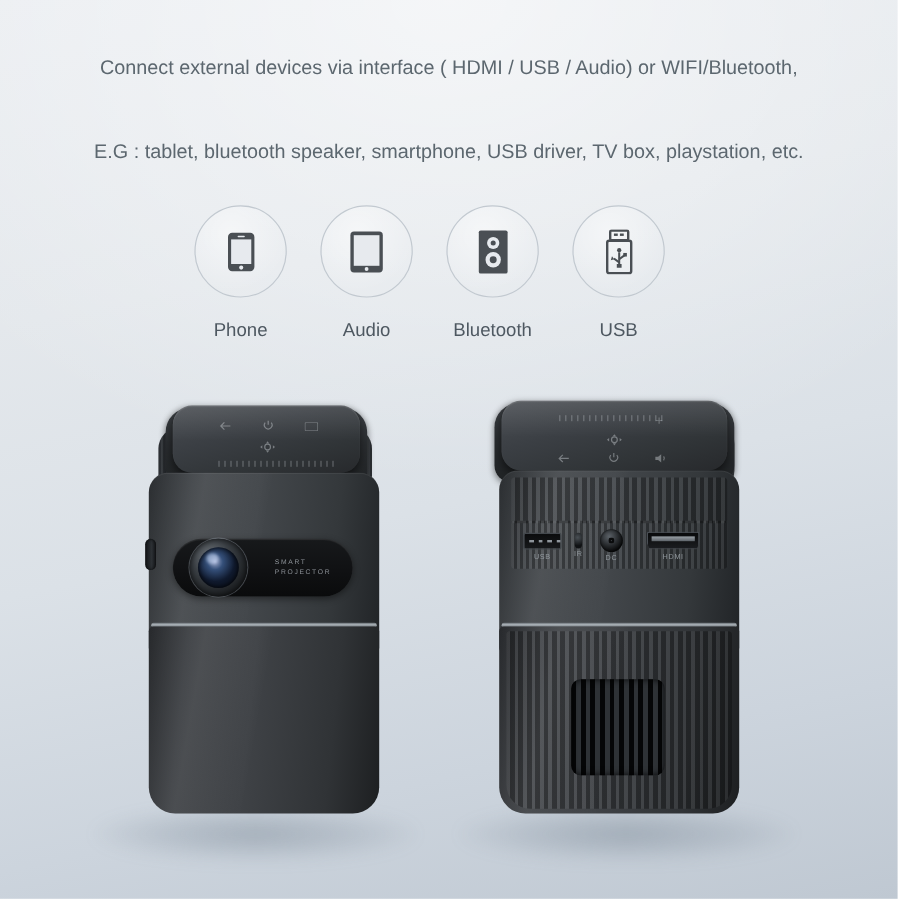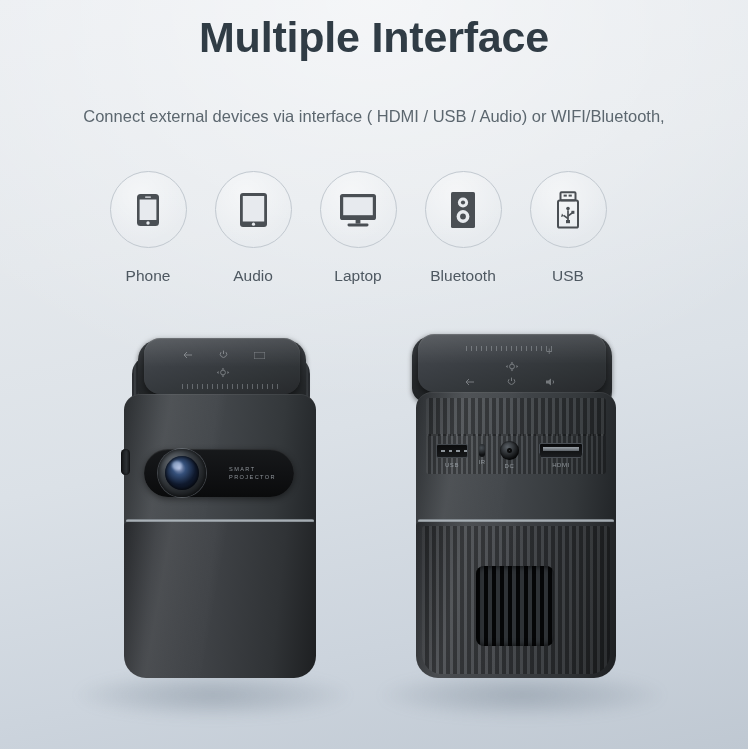--- a/index.html
+++ b/index.html
@@ -175,23 +175,23 @@
   .speaker-grille {
     position:absolute; border-radius:8px;
     background:repeating-linear-gradient(90deg, #050607 0 4px, #2e3236 4px 8px);
     box-shadow:inset 0 0 6px rgba(0,0,0,.85);
   }
 </style>
 </head>
 <body>
 
 <div id="header">
-  <div id="title">Multiple Interface</div>
   <div id="subtitle">
     <div>Connect external devices via interface ( HDMI / USB / Audio) or WIFI/Bluetooth,</div>
+    <div>E.G : tablet,  bluetooth speaker,  smartphone,  USB driver,  TV box,  playstation,  etc.</div>
   </div>
 </div>
 
 <div id="icon-row">
 
   <div class="icon-cell">
     <div class="icon-circle">
       <span>
         <svg width="24" height="34" viewBox="0 0 24 34">
           <rect x="1" y="1" width="22" height="32" rx="3.5" fill="#4a4f54"></rect>
@@ -210,33 +210,20 @@
         <svg width="29" height="36" viewBox="0 0 29 36">
           <rect x="1" y="1" width="27" height="34" rx="3" fill="#4a4f54"></rect>
           <rect x="3.8" y="4" width="21.4" height="25.5" fill="#e7eaee"></rect>
           <circle cx="14.5" cy="32.2" r="1.6" fill="#e7eaee"></circle>
         </svg>
       </span>
     </div>
     <div class="icon-label">Audio</div>
   </div>
 
-  <div class="icon-cell">
-    <div class="icon-circle">
-      <span>
-        <svg width="38" height="34" viewBox="0 0 38 34">
-          <rect x="1" y="1" width="36" height="26" rx="2.6" fill="#4a4f54"></rect>
-          <rect x="4.2" y="4.2" width="29.6" height="18" fill="#e7eaee"></rect>
-          <rect x="16.6" y="27" width="4.8" height="3.6" fill="#4a4f54"></rect>
-          <rect x="8.5" y="30.4" width="21" height="3" rx="1.4" fill="#4a4f54"></rect>
-        </svg>
-      </span>
-    </div>
-    <div class="icon-label">Laptop</div>
-  </div>
 
 
 
   <div class="icon-cell">
     <div class="icon-circle">
       <span>
         <svg width="26" height="38" viewBox="0 0 26 38">
           <rect x="1" y="1" width="24" height="36" rx="1.6" fill="#4a4f54"></rect>
           <circle cx="13" cy="11.5" r="5.1" fill="#e7eaee"></circle>
           <circle cx="13" cy="11.5" r="2.1" fill="#4a4f54"></circle>

